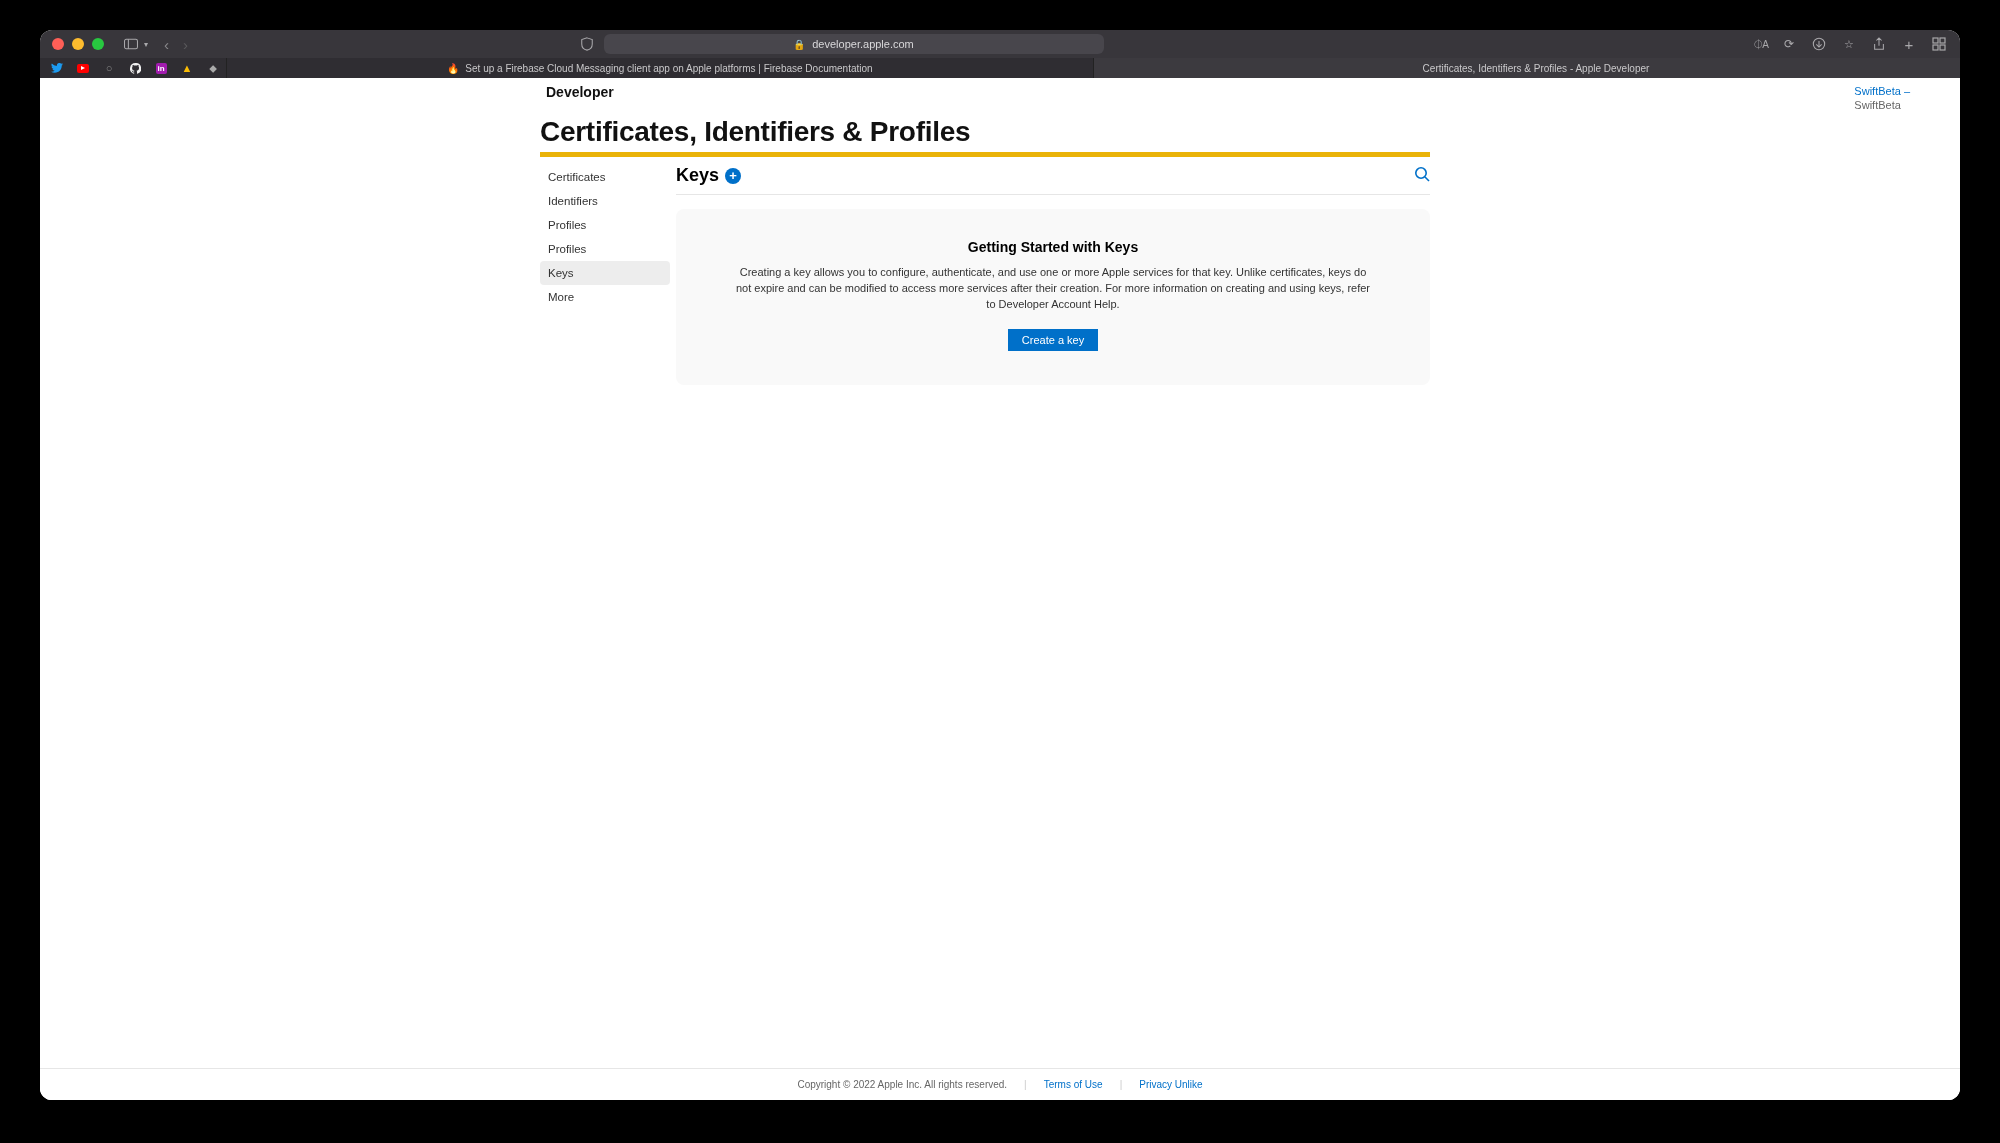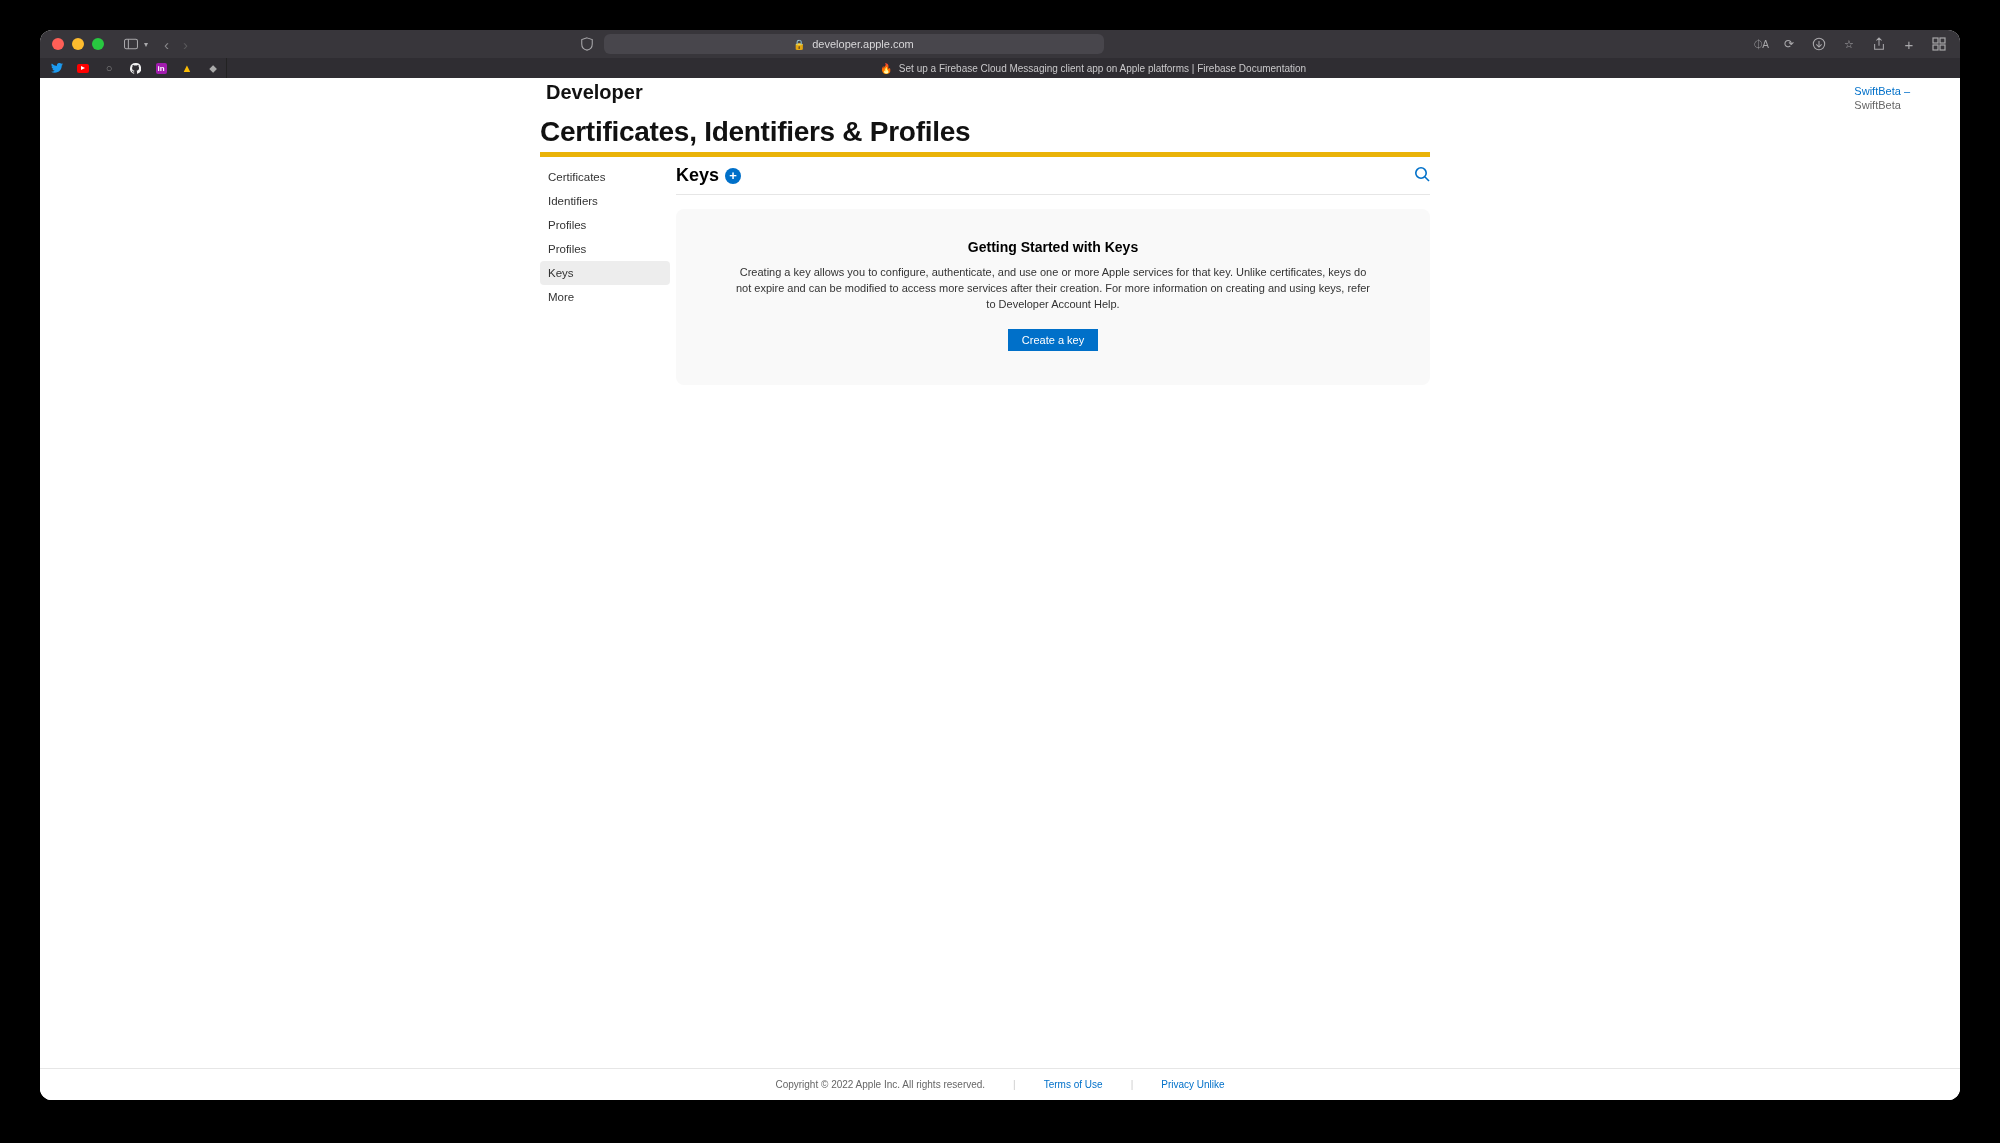--- a/index.html
+++ b/index.html
@@ -131,21 +131,21 @@
     }
     .apple-header {
       height: 28px;
       display: flex;
       align-items: center;
       padding: 0 0 0 500px;
       border-bottom: 0;
     }
     .apple-header .brand {
       display: flex; align-items: center; gap: 6px;
-      font-size: 20px; font-weight: 600;
+      font-size: 14px; font-weight: 600;
       color: #111;
     }
     .apple-logo { font-size: 14px; }
     .account-switch {
       position: absolute;
       right: 50px;
       top: 6px;
       font-size: 11px;
       line-height: 1.3;
       text-align: left;
@@ -246,21 +246,21 @@
     }
     .footer {
       position: absolute;
       bottom: 0;
       left: 0; right: 0;
       border-top: 1px solid #e6e6e6;
       height: 32px;
       display: flex;
       align-items: center;
       justify-content: center;
-      gap: 28px;
+      gap: 17px;
       font-size: 10px;
       color: #666;
       background: #fff;
     }
     .footer a { color: #0070c9; text-decoration: none; }
     .footer .sep { color: #ccc; }
     .tb-icon-text{font-size:11px;}
     .translate-badge{
       font-size:10px; letter-spacing:-1px; color:#a9a8ab;
     }
@@ -347,20 +347,24 @@
       </div>
       <div class="fav linked">
           <span>in</span>
         </div>
       <div class="fav ga">▲</div>
       <div class="fav misc" style="color:#aaa">⬥</div>
     </div>
     <div class="tab">
       <span class="favicon">🔥</span>
       <span>Set up a Firebase Cloud Messaging client app on Apple platforms  |  Firebase Documentation</span>
+    </div>
+    <div class="tab active">
+      <span class="favicon" style="color:#fff"></span>
+      <span>Certificates, Identifiers &amp; Profiles - Apple Developer</span>
     </div>
   </div>
 
   <div class="page">
 
     <div class="apple-header">
       <div class="brand">
         <span class="apple-logo"></span>
         <span>Developer</span>
       </div>

